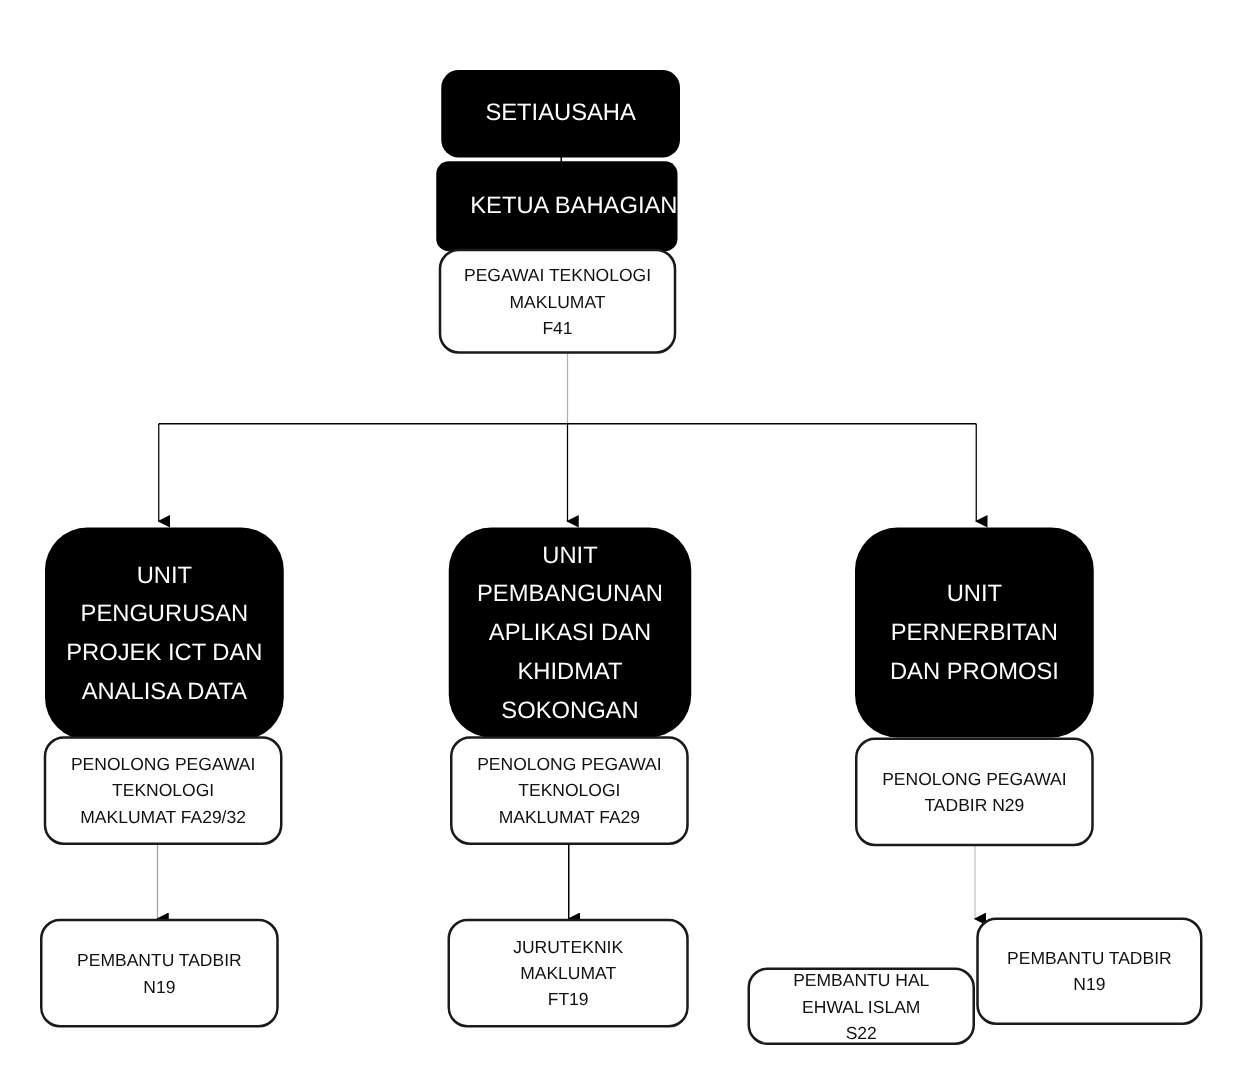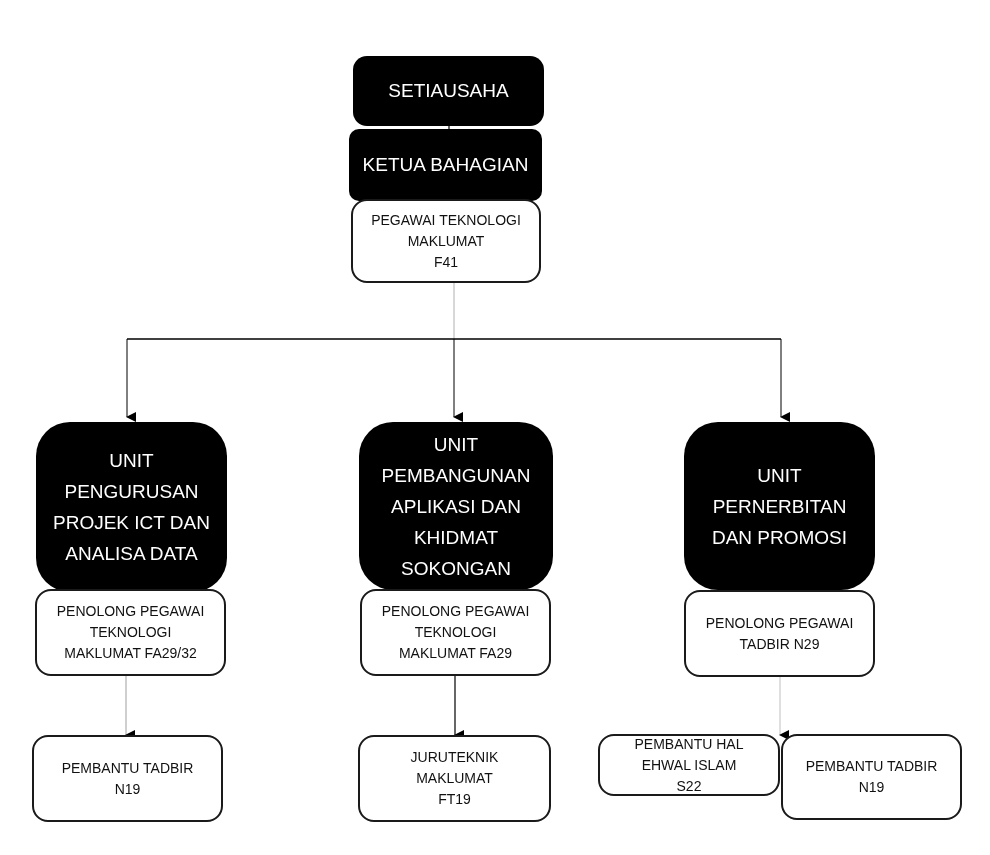--- a/index.html
+++ b/index.html
@@ -31,21 +31,21 @@
   <line x1="781" y1="339" x2="781" y2="417" stroke="#000" stroke-width="1" marker-end="url(#arrow)"></line>
   <line x1="126" y1="676" x2="126" y2="735" stroke="#a0a0a0" stroke-width="1" marker-end="url(#arrow)"></line>
   <line x1="455" y1="676" x2="455" y2="735" stroke="#000" stroke-width="1.2" marker-end="url(#arrow)"></line>
   <line x1="780" y1="676" x2="780" y2="735" stroke="#c0c0c0" stroke-width="1" marker-end="url(#arrow)"></line>
 </svg>
 
 <div class="box dark top-title" style="left:353px; top:24px; width:191px; height:70px;margin-top:32px;">
   <span>SETIAUSAHA</span>
 </div>
 
-<div class="box dark top-title" style="left:349px; top:129px; width:193px; height:72px; border-radius:10px;">
+<div class="box dark top-title" style="left:349px; top:129px; width:193px; height:72px; border-radius:10px;justify-content:flex-end;">
   <span>KETUA BAHAGIAN</span>
 </div>
 
 <div class="box light role" style="left:351px; top:199px; width:190px; height:84px;">
   <span>PEGAWAI TEKNOLOGI
 MAKLUMAT
 F41</span>
 </div>
 
 <div class="box dark unit-title" style="left:36px; top:422px; width:191px; height:170px;">
@@ -84,21 +84,21 @@
 
 <div class="box dark unit-title" style="left:684px; top:422px; width:191px; height:168px;">
   <span>UNIT
 PERNERBITAN
 DAN PROMOSI</span>
 </div>
 <div class="box light role" style="left:684px; top:590px; width:191px; height:87px;">
   <span>PENOLONG PEGAWAI
 TADBIR N29</span>
 </div>
-<div class="box light role" style="left:598px; top:734px; width:182px; height:62px;">
+<div class="box light role" style="left:598px; top:774px; width:182px; height:62px;">
   <span>PEMBANTU HAL
 EHWAL ISLAM
 S22</span>
 </div>
 <div class="box light role" style="left:781px; top:734px; width:181px; height:86px;">
   <span>PEMBANTU TADBIR
 N19</span>
 </div>
 
 </body></html>

